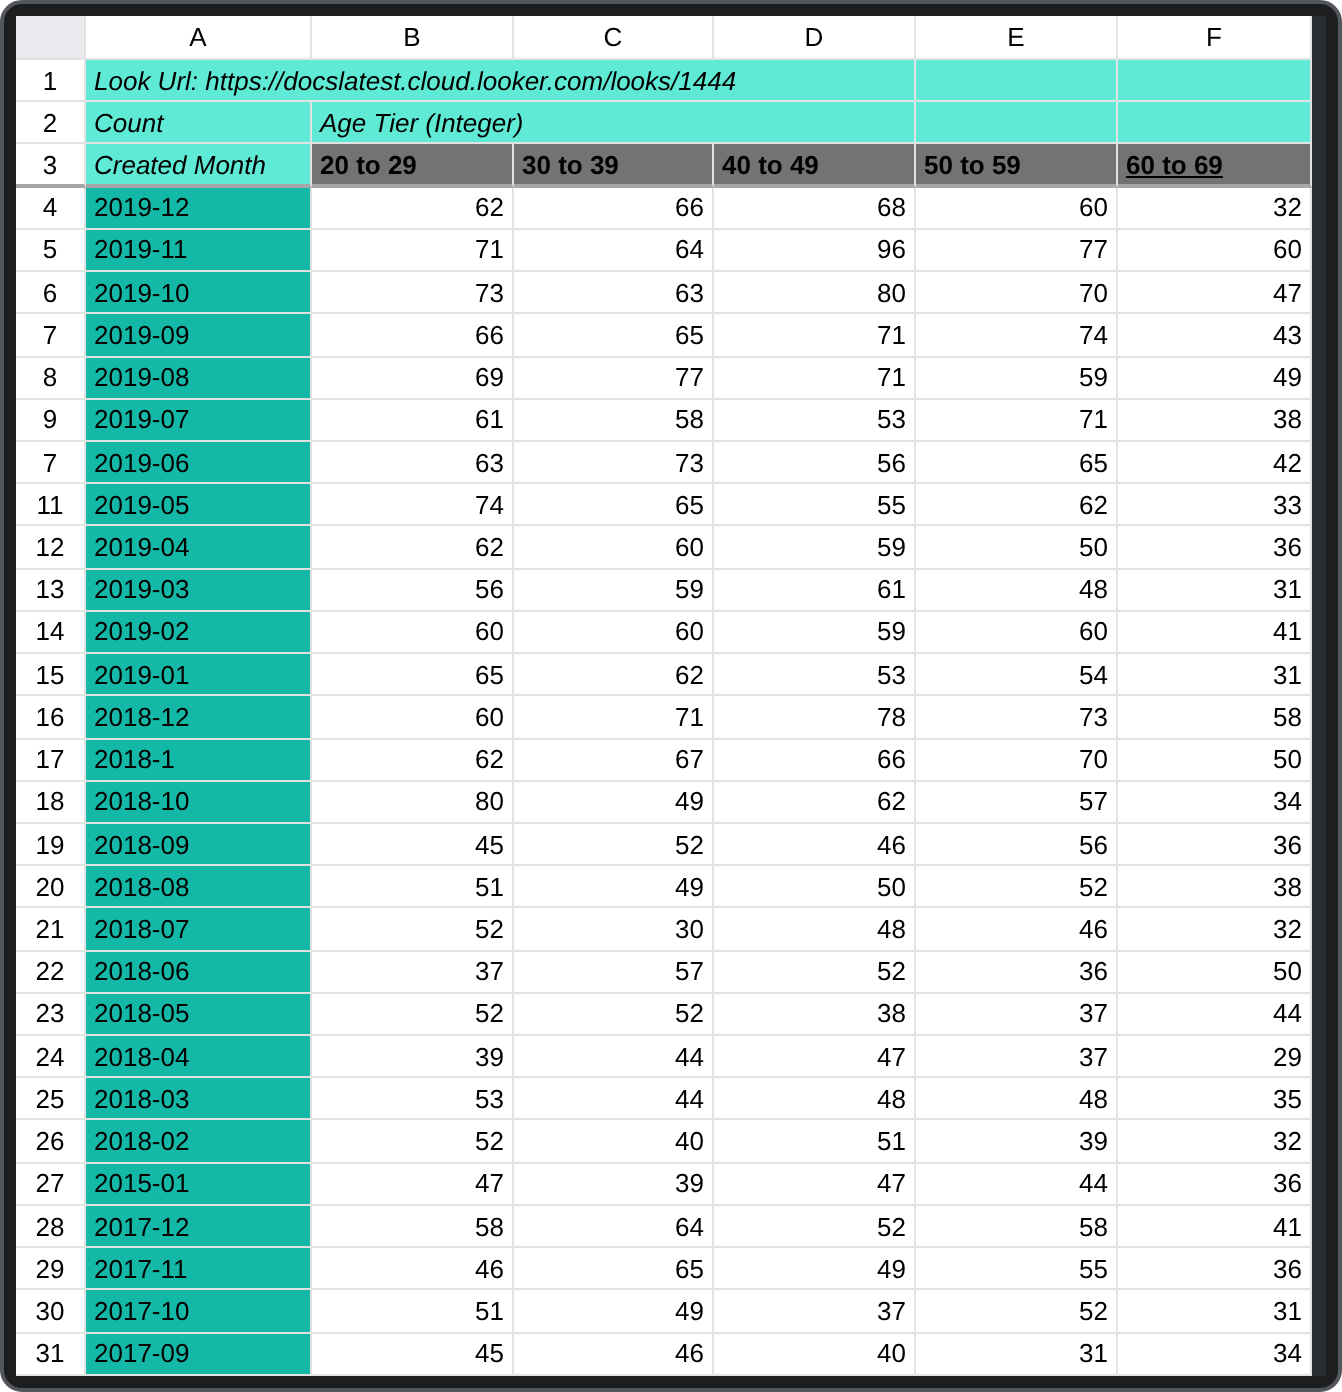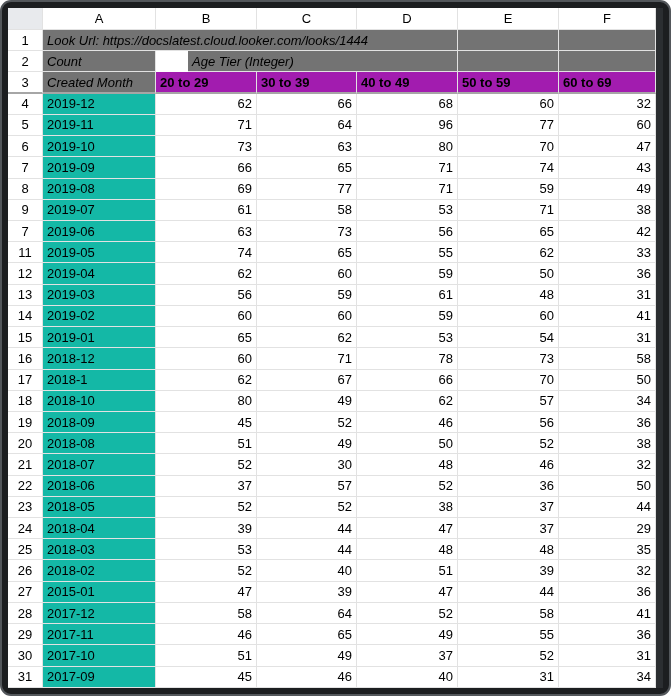--- a/index.html
+++ b/index.html
@@ -15,28 +15,28 @@
          white-space:nowrap;font-size:13px;color:#000;
          border-right:1px solid #e2e2e2;border-bottom:1px solid #e2e2e2;}
   
   .ch{justify-content:center;background:#ffffff;font-size:11px;color:#5f6368;
       border-right:1px solid #d9d9d9;border-bottom:1px solid #c9c9c9;}
   .corner{background:#e8eaed;border-right:1px solid #c9c9c9;}
   
   .rh{justify-content:center;background:#ffffff;font-size:10px;color:#5f6368;
       border-right:1px solid #d4d4d4;}
   
-  .meta{background:#737373;font-style:italic;padding-left:4px;
+  .meta{background:#5eead4;font-style:italic;padding-left:4px;
         border-right:1px solid #ffffff;border-bottom:1px solid #ffffff;}
   .span4{grid-column:span 4;}
-  .span3{grid-column:span 3;margin-left:32px;}
-  
-  .bucket{background:#a21caf;color:#ffffff;font-weight:bold;padding-left:4px;
+  .span3{grid-column:span 3;}
+  
+  .bucket{background:#737373;color:#ffffff;font-weight:bold;padding-left:4px;
           border-right:1px solid #7f7f7f;border-bottom:1px solid #565656;}
-  .bucket.last{border-right:1px solid #e2e2e2;}
+  .bucket.last{border-right:1px solid #e2e2e2;text-decoration:underline;}
   
   .frz{border-bottom:2px solid #a6a6a6 !important;}
   
   .month{background:#14b8a6;padding-left:4px;}
   .val{justify-content:flex-end;padding-right:4px;}
 </style>
 </head>
 <body>
 
 <div class="stage">

